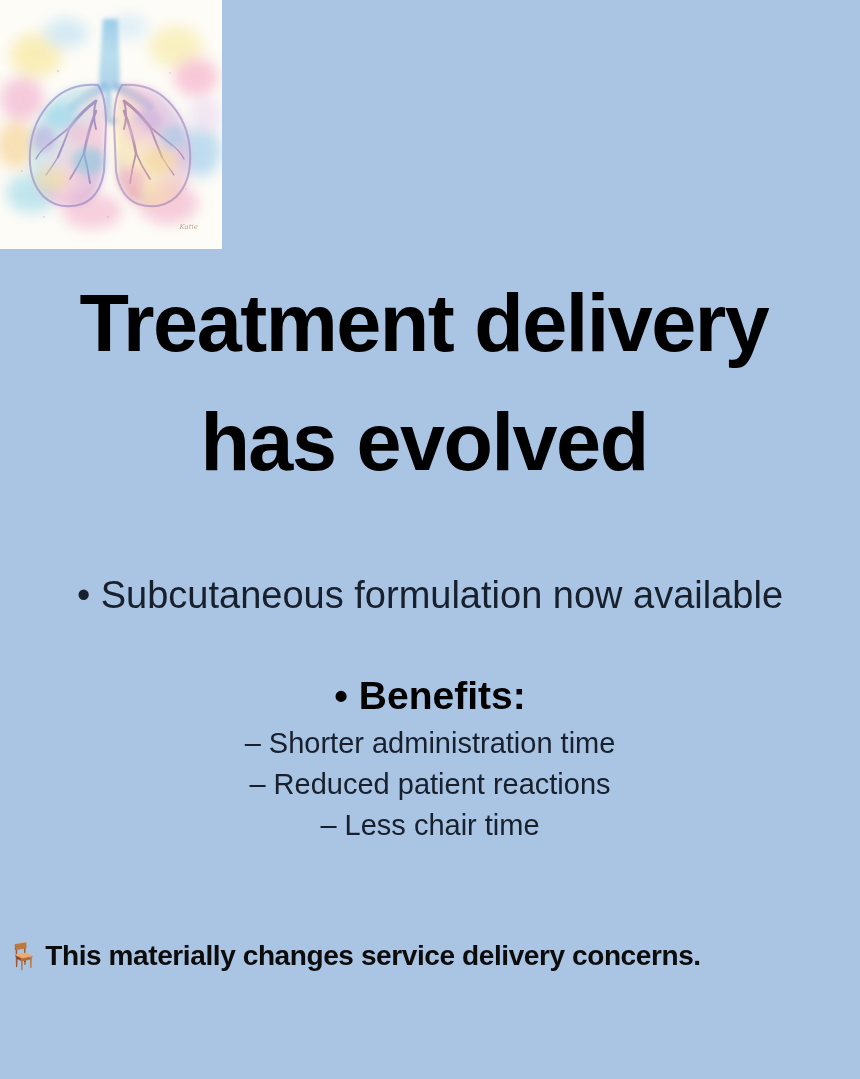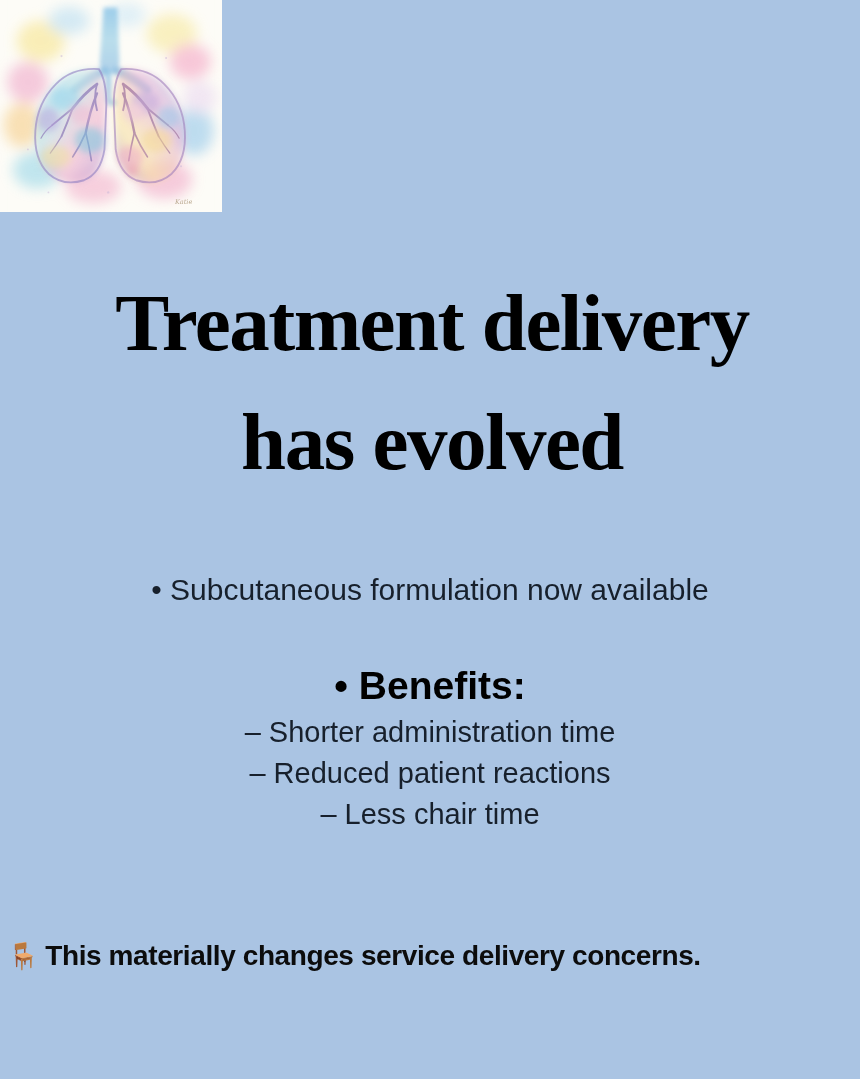--- a/index.html
+++ b/index.html
@@ -12,52 +12,51 @@
     background:#aac4e3;
     font-family:"Liberation Sans", sans-serif;
     position:relative;
     overflow:hidden;
   }
 
   
   .illustration {
     position:absolute;
     left:0; top:0;
-    width:222px; height:212px;
+    width:222px; height:249px;
     background:#fdfcf7;
     overflow:hidden;
   }
   .illustration svg { display:block; width:100%; height:100%; }
 
   
   .title {
     position:absolute;
-    left:12px; top:264px;
+    left:4px; top:264px;
     width:840px;
     text-align:center;
     font-size:81px;
     line-height:1.47;
     font-weight:800;
     color:#000000;
     letter-spacing:-1.5px;
-    font-family:Liberation Serif, serif;
   }
   .title .l2 { display:block; }
 
   
   .body-copy {
     position:absolute;
     left:0; top:570px;
     width:860px;
     text-align:center;
     color:#17202c;
   }
 
   .lead {
-    font-size:30px;
+    font-size:38px;
     line-height:1.35;
     font-weight:400;
   }
 
   .benefits-head {
     margin-top:49px;
     font-size:39px;
     font-weight:700;
     color:#000;
     line-height:1.35;

